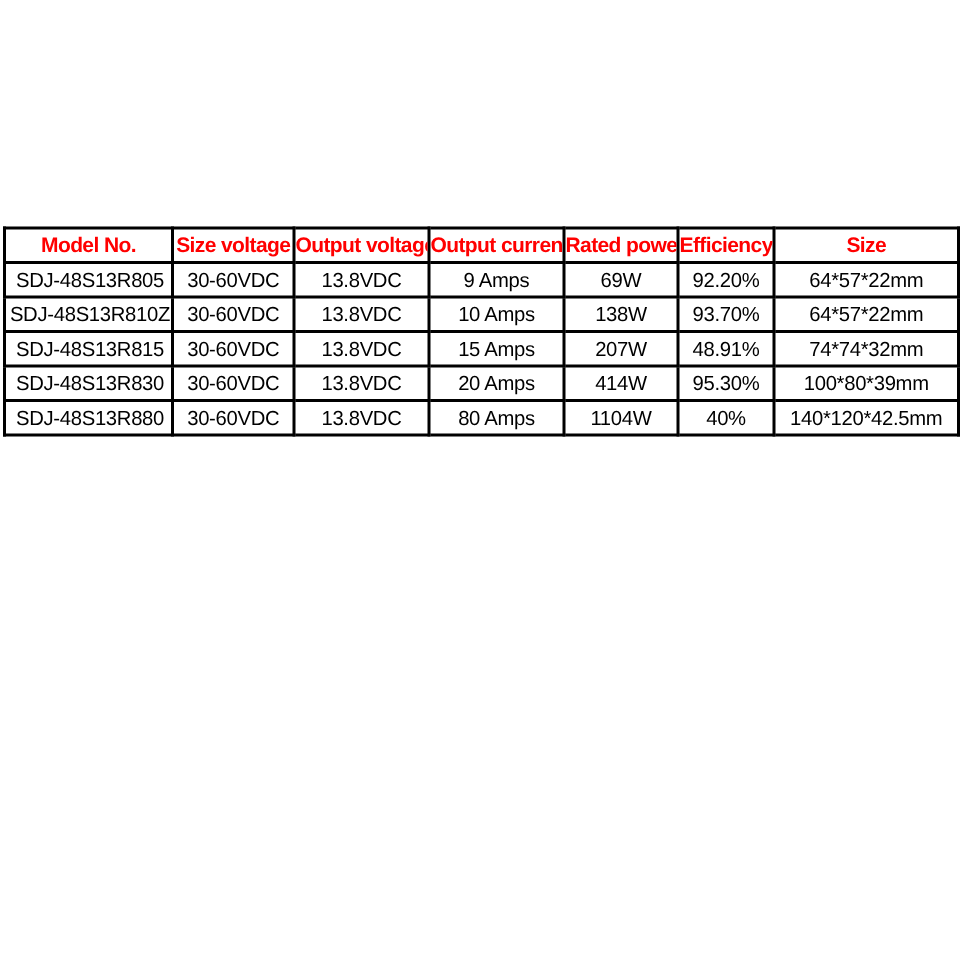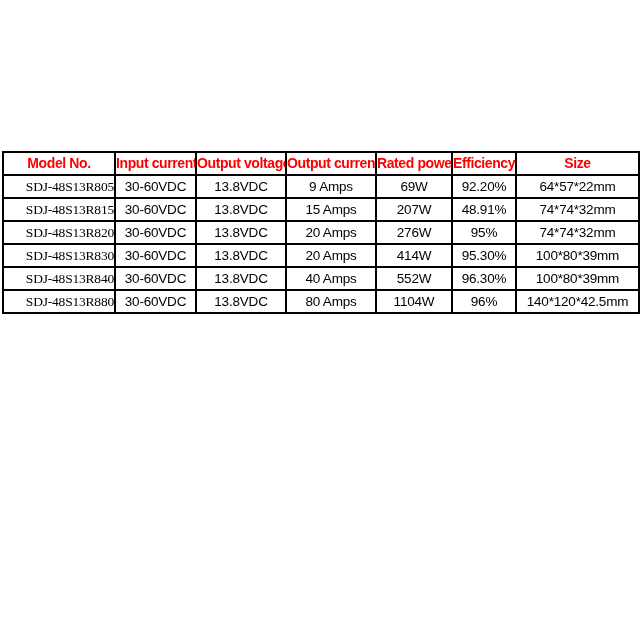--- a/index.html
+++ b/index.html
@@ -40,23 +40,22 @@
     font-weight: bold;
     font-size: 14px;
     letter-spacing: -0.4px;
   }
   table.spec-table td {
     color: var(--body-text, #000000);
     font-size: 13.5px;
     letter-spacing: -0.2px;
   }
   table.spec-table td.model {
-    text-align: right;
+    text-align: center;
     padding-left: 2px;
-    font-family: Liberation Serif, serif;
   }
   col.c-model   { width: 112px; }
   col.c-involt  { width: 81px; }
   col.c-outvolt { width: 90px; }
   col.c-outcur  { width: 90px; }
   col.c-power   { width: 76px; }
   col.c-eff     { width: 64px; }
   col.c-size    { width: 123px; }
 </style>
 </head>
@@ -69,78 +68,69 @@
         <col class="c-involt">
         <col class="c-outvolt">
         <col class="c-outcur">
         <col class="c-power">
         <col class="c-eff">
         <col class="c-size">
     </colgroup>
     <thead>
       <tr>
         <th>Model No.</th>
-        <th>Input current</th>
+        <th>Size voltage</th>
         <th>Output voltage</th>
         <th>Output current</th>
         <th>Rated power</th>
         <th>Efficiency</th>
         <th>Size</th>
       </tr>
     </thead>
     <tbody>
       <tr>
         <td class="model">SDJ-48S13R805</td>
         <td>30-60VDC</td>
         <td>13.8VDC</td>
         <td>9 Amps</td>
         <td>69W</td>
         <td>92.20%</td>
         <td>64*57*22mm</td>
       </tr>
       <tr>
+        <td class="model">SDJ-48S13R810Z</td>
+        <td>30-60VDC</td>
+        <td>13.8VDC</td>
+        <td>10 Amps</td>
+        <td>138W</td>
+        <td>93.70%</td>
+        <td>64*57*22mm</td>
+      </tr>
+      <tr>
         <td class="model">SDJ-48S13R815</td>
         <td>30-60VDC</td>
         <td>13.8VDC</td>
         <td>15 Amps</td>
         <td>207W</td>
         <td>48.91%</td>
-        <td>74*74*32mm</td>
-      </tr>
-      <tr>
-        <td class="model">SDJ-48S13R820</td>
-        <td>30-60VDC</td>
-        <td>13.8VDC</td>
-        <td>20 Amps</td>
-        <td>276W</td>
-        <td>95%</td>
         <td>74*74*32mm</td>
       </tr>
       <tr>
         <td class="model">SDJ-48S13R830</td>
         <td>30-60VDC</td>
         <td>13.8VDC</td>
         <td>20 Amps</td>
         <td>414W</td>
         <td>95.30%</td>
         <td>100*80*39mm</td>
       </tr>
       <tr>
-        <td class="model">SDJ-48S13R840</td>
-        <td>30-60VDC</td>
-        <td>13.8VDC</td>
-        <td>40 Amps</td>
-        <td>552W</td>
-        <td>96.30%</td>
-        <td>100*80*39mm</td>
-      </tr>
-      <tr>
         <td class="model">SDJ-48S13R880</td>
         <td>30-60VDC</td>
         <td>13.8VDC</td>
         <td>80 Amps</td>
         <td>1104W</td>
-        <td>96%</td>
+        <td>40%</td>
         <td>140*120*42.5mm</td>
       </tr>
     </tbody>
   </table>
 </div>
 
 </body></html>

